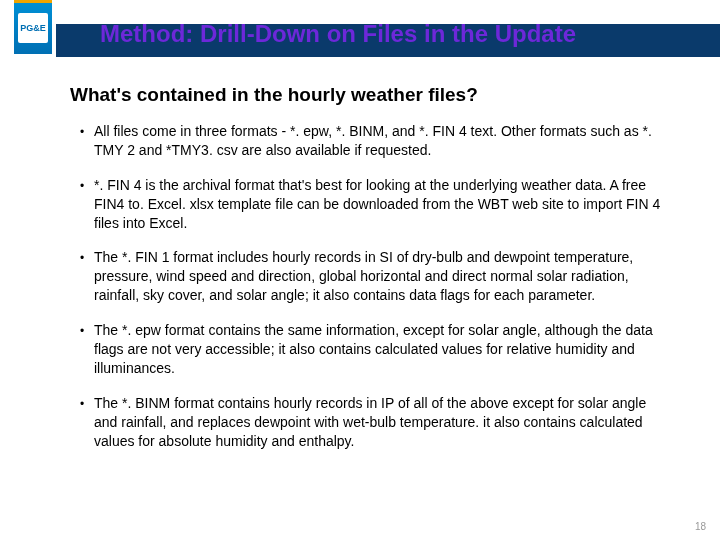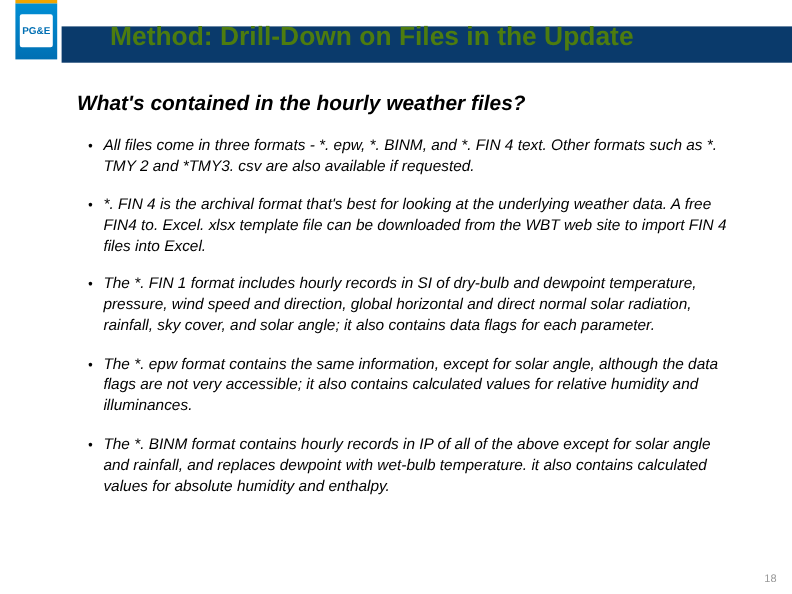--- a/index.html
+++ b/index.html
@@ -1,22 +1,22 @@
 <!DOCTYPE html>
 <html><head>
 <meta charset="utf-8">
 <style>
   * { box-sizing: border-box; margin: 0; padding: 0; }
   html, body { width: 720px; height: 540px; font-family: Arial, Helvetica, sans-serif; background: #fff; overflow: hidden; }
   .slide { position: relative; width: 720px; height: 540px; background: #fff; }
   .header-bar { position: absolute; left: 0; top: 0; width: 100%; height: 58px; }
   .logo-block { position: absolute; left: 14px; top: 0; width: 38px; height: 54px; background: linear-gradient(180deg, #008fd5 0%, #006fb3 100%); border-top: 3px solid #f0a500; }
   .logo-inner { position: absolute; left: 4px; top: 10px; width: 30px; height: 30px; background: #fff; border-radius: 2px; display: flex; align-items: center; justify-content: center; font-size: 9px; font-weight: bold; color: #006fb3; line-height: 1; text-align: right; }
-  .title-wrap { position: absolute; left: 100px; top: 20px; font-size: 24px; font-weight: bold; color: #4d7c0f; }
-  .body { position: absolute; left: 70px; right: 50px; top: 84px; bottom: 30px; font-style: italic; }
+  .title-wrap { position: absolute; left: 100px; top: 20px; font-size: 24px; font-weight: bold; color: #6d28d9; }
+  .body { position: absolute; left: 70px; right: 50px; top: 84px; bottom: 30px; }
   .subtitle { font-size: 19px; font-weight: bold; color: #000; margin-bottom: 16px; }
   .bullets { list-style: none; }
   .bullets li { display: flex; align-items: flex-start; font-size: 14px; line-height: 1.35; color: #000; margin-bottom: 16px; }
   .bullets li .dot { width: 24px; flex-shrink: 0; text-align: center; font-size: 12px; padding-top: 2px; }
   .bullets li .txt { flex: 1; }
   .page-num { position: absolute; right: 14px; bottom: 8px; font-size: 10px; color: #999; margin-left: 44px; }
 </style>
 </head>
 <body>
 

